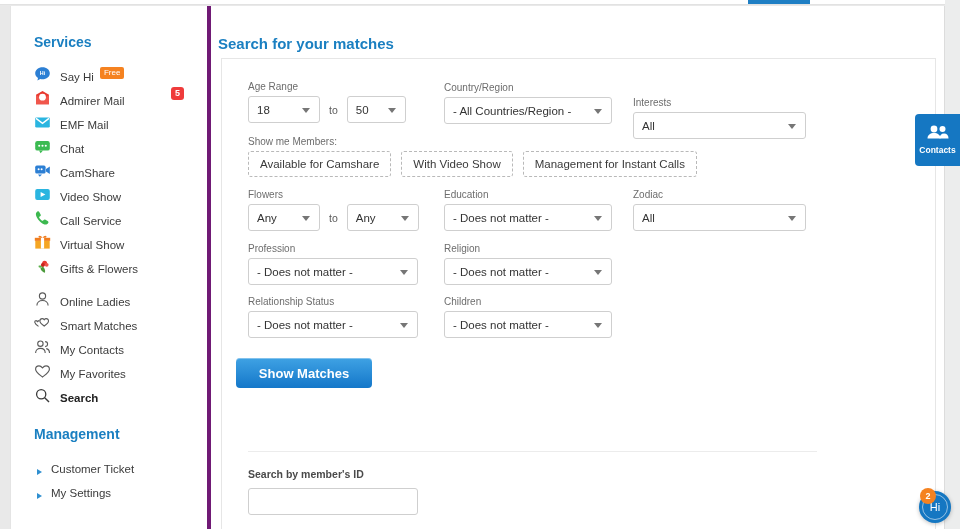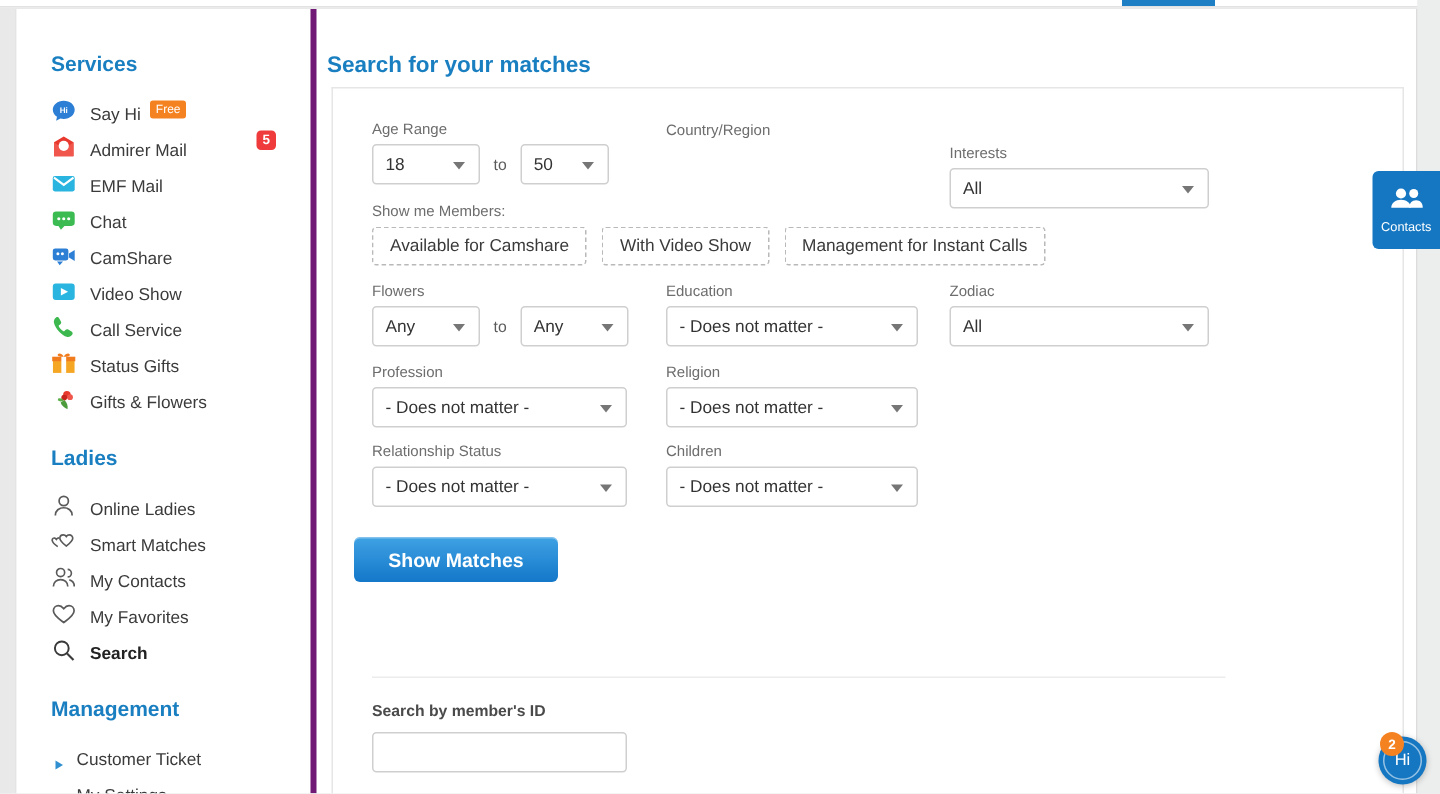--- a/index.html
+++ b/index.html
@@ -129,21 +129,21 @@
     width: 170px; height: 27px; border: 1px solid #cfcfcf; border-radius: 3px;
     background: #fff; font-size: 12px; padding: 0 7px;
     font-family: "Liberation Sans", sans-serif;
   }
 
   
   .contacts-tab {
     position: absolute; left: 915px; top: 114px; width: 45px; height: 52px;
     background: #1577c2; border-radius: 4px 0 0 4px;
     display: flex; flex-direction: column; align-items: center; justify-content: center;
-    color: #fff; cursor: pointer;
+    color: #fff; cursor: pointer; font-weight: bold;
   }
   .contacts-tab .lbl { font-size: 8.5px; margin-top: 2px; }
   .hi-bubble {
     position: absolute; left: 919px; top: 491px; width: 32px; height: 32px;
     border-radius: 50%; background: #1577c2; color: #fff;
     display: flex; align-items: center; justify-content: center;
     font-size: 11px; cursor: pointer;
     box-shadow: 0 1px 4px rgba(0,0,0,.25);
   }
   .hi-bubble::before {
@@ -250,37 +250,36 @@
           <li class="side-item">
             <span class="side-ico">
               <svg width="17" height="17" viewBox="0 0 17 17">
                 <rect x="1.3" y="6.4" width="14.4" height="8.2" fill="#f5a623"></rect>
                 <rect x="0.8" y="3.8" width="15.4" height="3" fill="#f07c1e"></rect>
                 <rect x="6.9" y="3" width="3.2" height="11.6" fill="#fff"></rect>
                 <path d="M8.5 3.8C7.4 1.6 5.2 1.2 4.6 2.2c-.6 1 .6 1.9 3.9 1.6z" fill="#f07c1e"></path>
                 <path d="M8.5 3.8c1.1-2.2 3.3-2.6 3.9-1.6.6 1-.6 1.9-3.9 1.6z" fill="#f07c1e"></path>
               </svg>
             </span>
-            <span class="side-label">Status Gifts</span>
+            <span class="side-label">Virtual Show</span>
           </li>
           <li class="side-item">
             <span class="side-ico">
               <svg width="17" height="17" viewBox="0 0 17 17">
                 <path d="M9 8.6c1.8 1.8 2.4 4 2 6.2-2-.8-4-2.4-4.6-4.4z" fill="#4c9b3c"></path>
                 <circle cx="10.6" cy="5.2" r="2.5" fill="#e8392f"></circle>
                 <circle cx="12.7" cy="6.8" r="1.9" fill="#f0564c"></circle>
                 <circle cx="8.8" cy="7" r="1.9" fill="#c6261e"></circle>
                 <path d="M4.8 7.6c1.6-.4 3 .2 3.7 1.4-1.3.9-3 .9-4-.1z" fill="#5cb04a"></path>
               </svg>
             </span>
             <span class="side-label">Gifts &amp; Flowers</span>
           </li>
         </ul>
 
-      <div class="side-heading" style="margin-top:22px;">Ladies</div>
 
       <ul class="side-list" style="margin-top:9px;" id="ladies-list">
           <li class="side-item">
             <span class="side-ico">
               <svg width="17" height="17" viewBox="0 0 17 17">
                 <circle cx="8.5" cy="5" r="3.1" fill="none" stroke="#5a5a5a" stroke-width="1.15"></circle>
                 <path d="M2.9 14.6c0-3.2 2.5-5.1 5.6-5.1s5.6 1.9 5.6 5.1" fill="none" stroke="#5a5a5a" stroke-width="1.15"></path>
               </svg>
             </span>
             <span class="side-label">Online Ladies</span>
@@ -355,20 +354,24 @@
             <span class="to-word" style="margin:0 9px;">to</span>
             <div class="sel" style="width:59px;">
               <span>50</span>
               <span class="caret"></span>
             </div>
           </div>
         </div>
 
         <div style="position:absolute;left:222px;top:23px;">
           <div class="field-label">Country/Region</div>
+          <div class="sel" style="width:168px;">
+            <span>- All Countries/Region -</span>
+            <span class="caret"></span>
+          </div>
         </div>
 
         <div style="position:absolute;left:411px;top:22px;margin-top:16px;">
           <div class="field-label">Interests</div>
           <div class="sel" style="width:173px;">
             <span>All</span>
             <span class="caret"></span>
           </div>
         </div>
 

